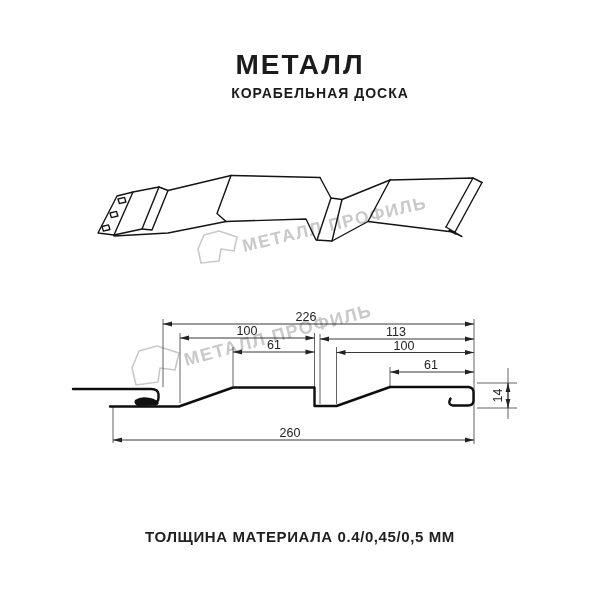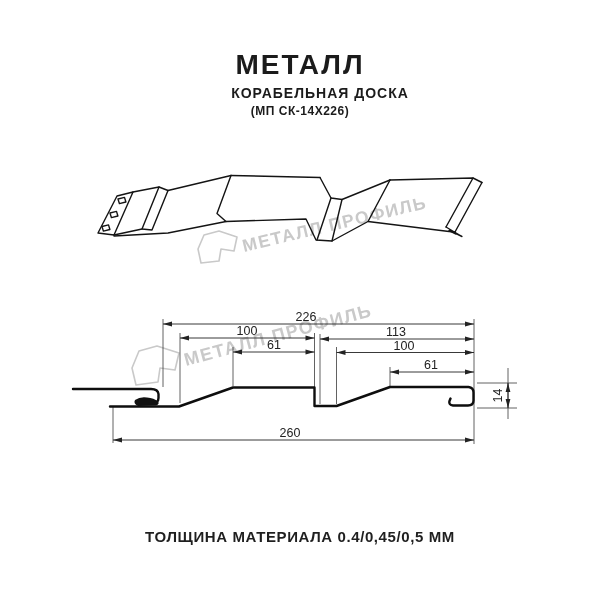--- a/index.html
+++ b/index.html
@@ -23,21 +23,20 @@
   .dimtext{fill:#222;font-size:12.5px;}
 </style>
 </head>
 <body>
 
 <div class="page">
 
   <div class="header">
     <div class="title">МЕТАЛЛ</div>
     <div class="subtitle">КОРАБЕЛЬНАЯ ДОСКА</div>
-    <div class="model">(МП СК-14Х226)</div>
   </div>
 
   <svg width="600" height="600" viewBox="0 0 600 600">
 
     <g>
       <path class="wm" d="M198,249 L204,235 L219,231 L237,237 L234,251 L221,249 L219,261 L201,263 Z"></path>
       <text class="wmtext" x="244" y="252" font-size="17.5" transform="rotate(-13.5 244 252)">МЕТАЛЛ ПРОФИЛЬ</text>
     </g>
 
     <g>

